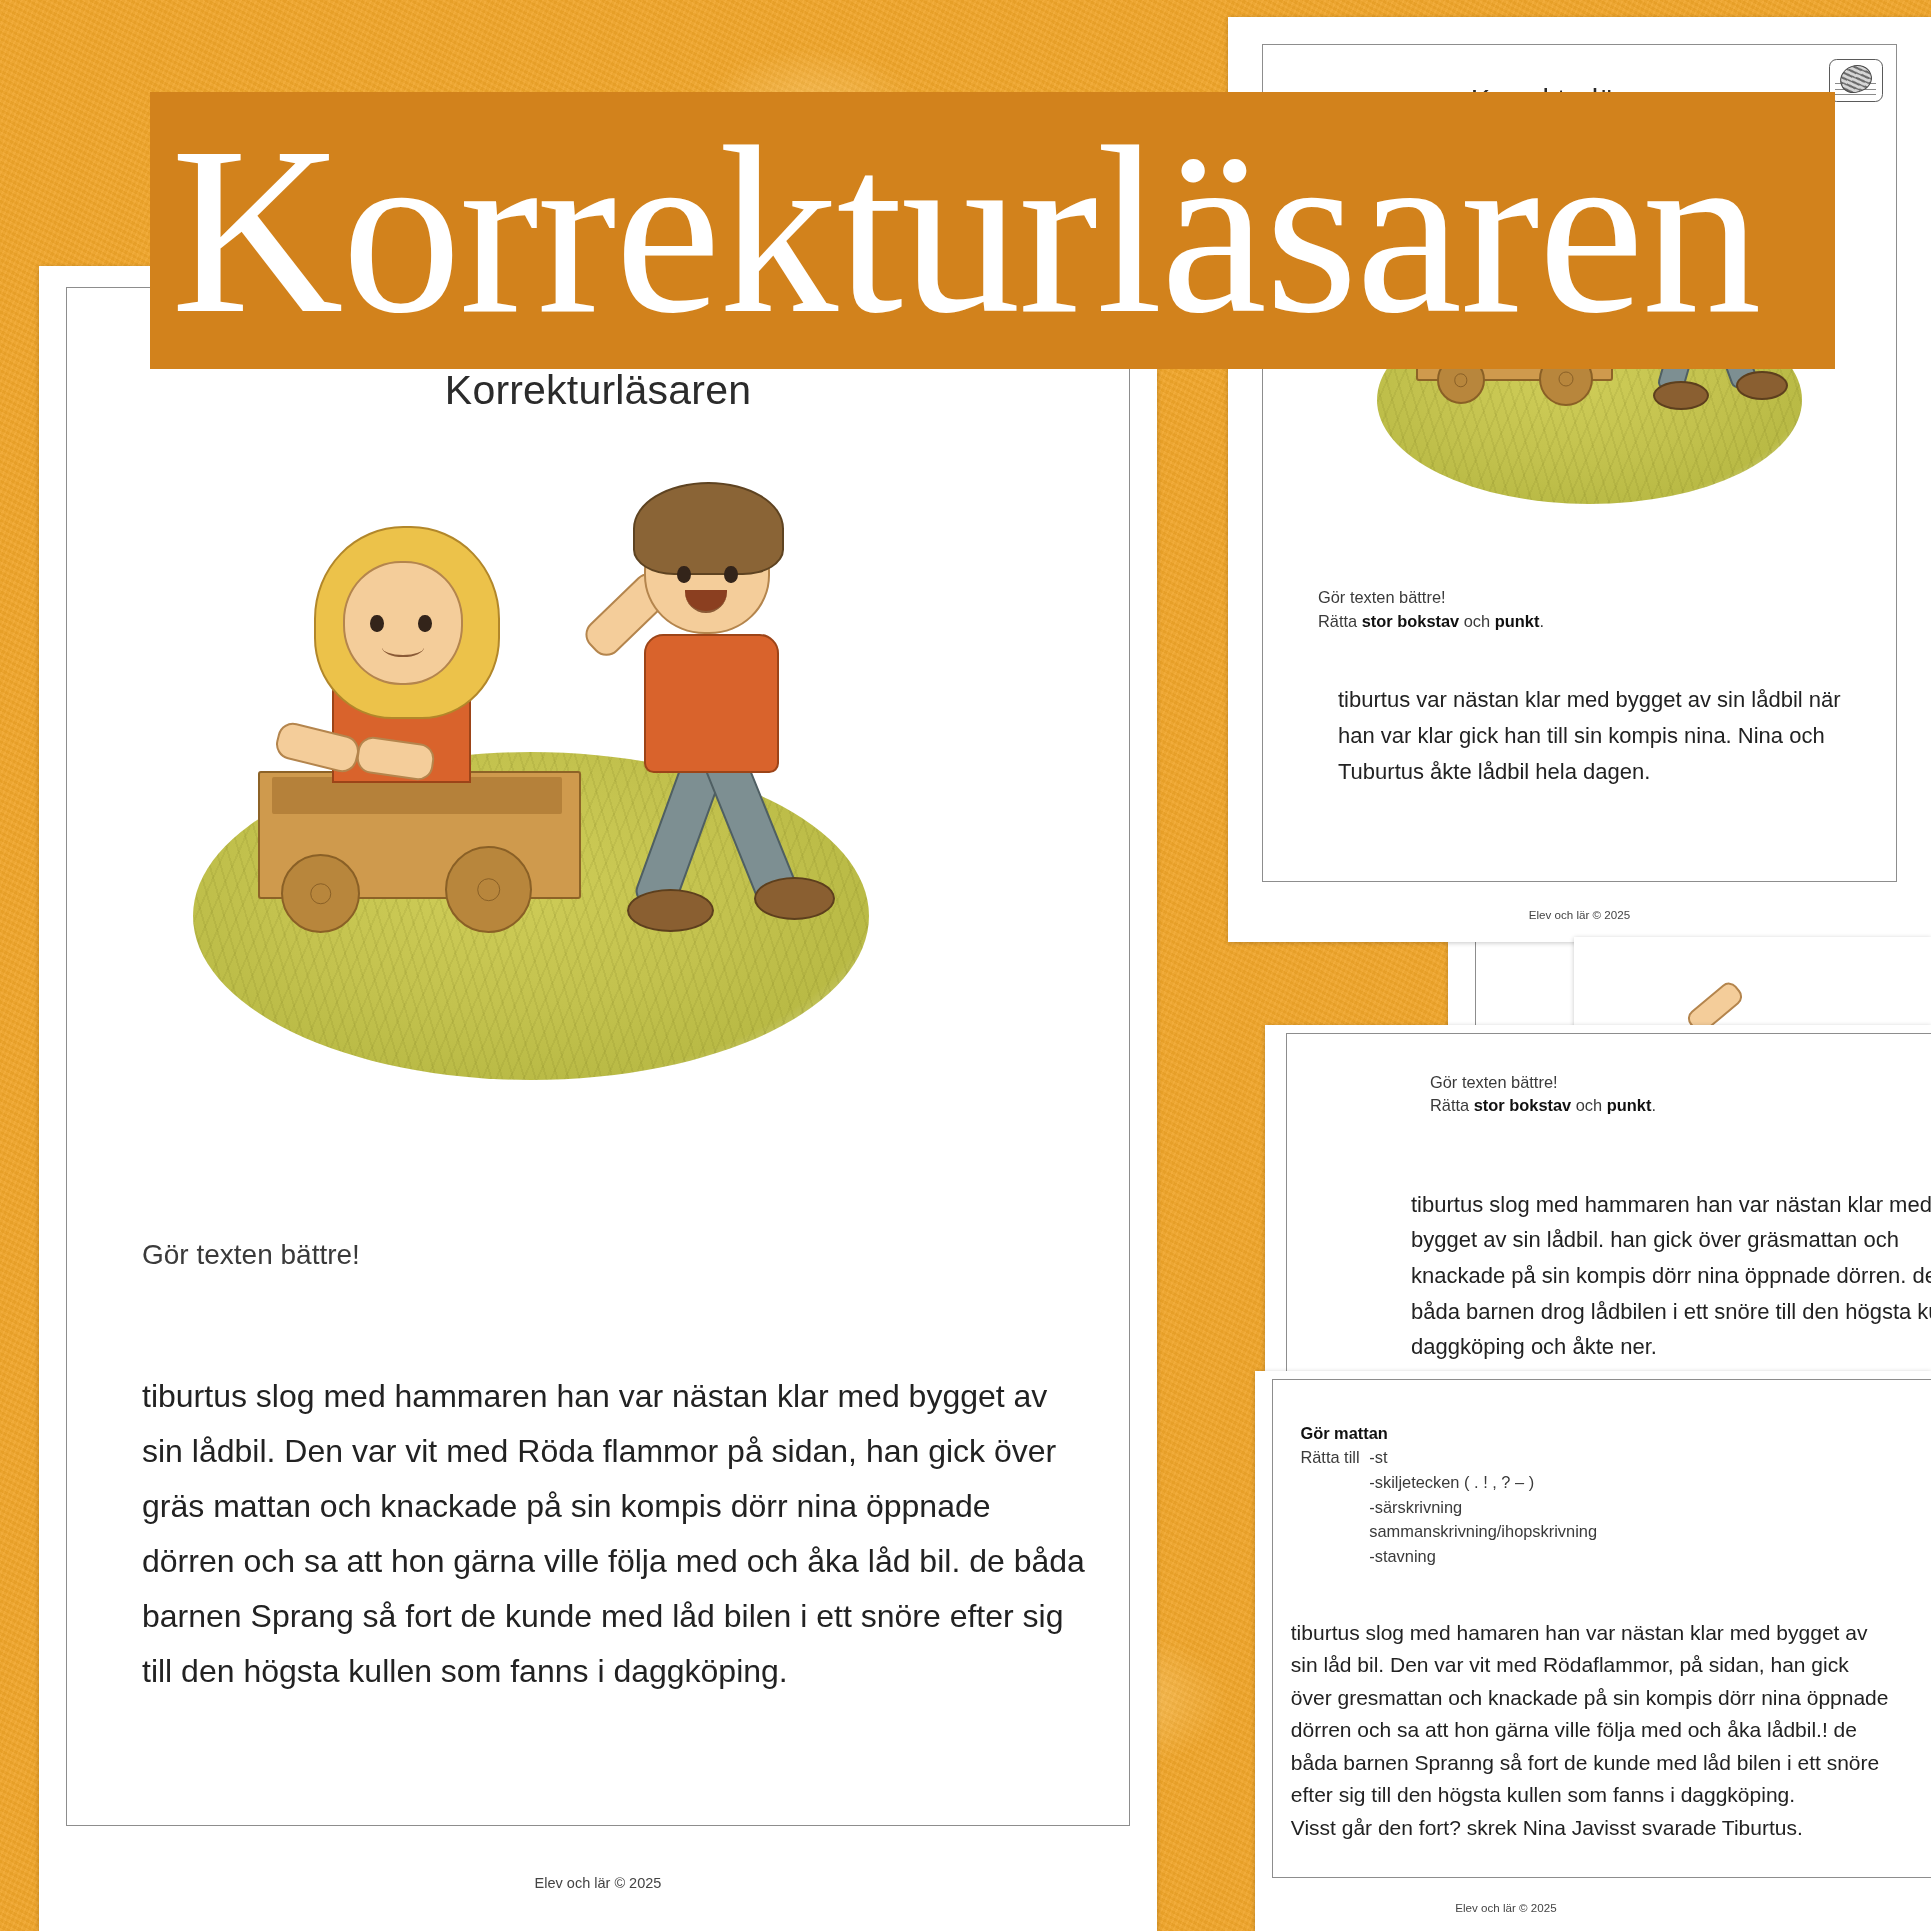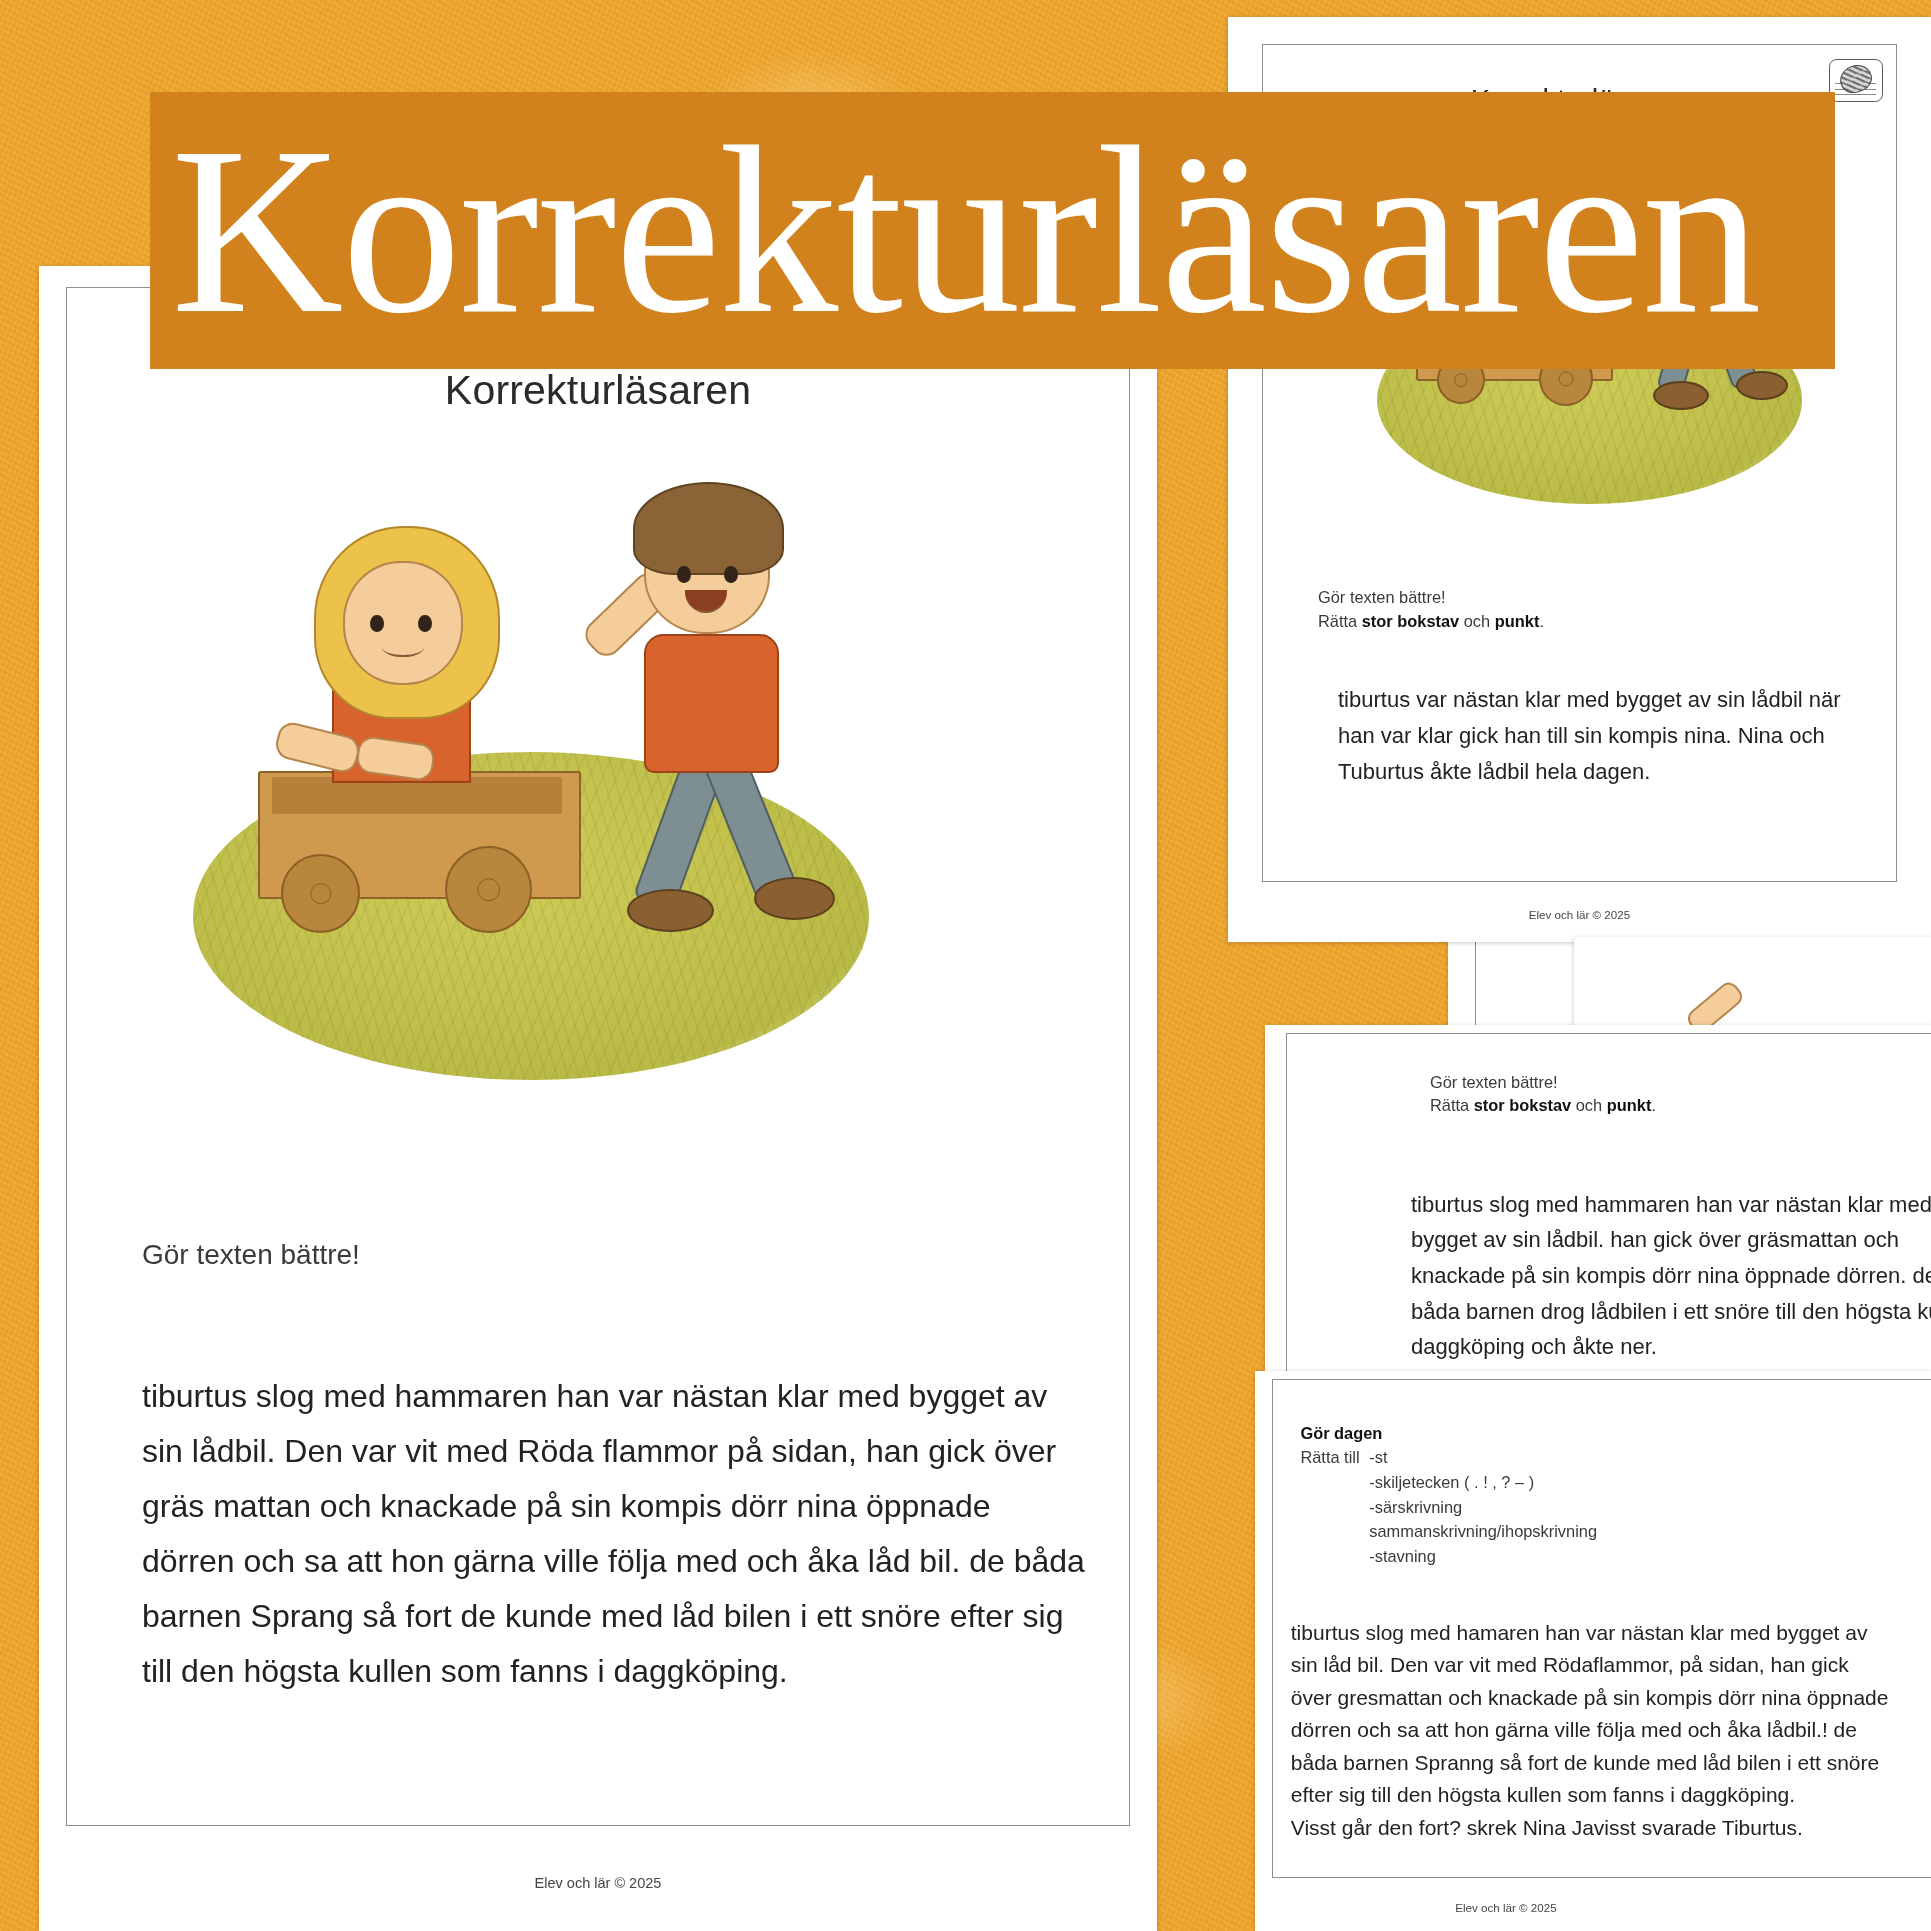--- a/index.html
+++ b/index.html
@@ -190,21 +190,21 @@
     <div class="wheel" style="left:193px;top:193px;width:54px;height:54px;"></div>
     <div class="wheel" style="left:276px;top:187px;width:46px;height:46px;"></div>
   </div>
 </div>
 
 <div class="sheet" style="left:1255px;top:1371px;width:676px;height:560px;z-index:40;">
   <div class="page-frame" style="left:17.4px;top:7.7px;right:-39px;bottom:53px;">
 
     <div style="position:absolute;left:27px;top:41px;font-size:16.4px;line-height:1.5;">
       <div class="instr">
-        <span class="b">Gör dagen </span>
+        <span class="b">Gör mattan </span>
       </div>
       <div style="display:flex;gap:9.7px;">
         <div class="instr">Rätta till</div>
         <div>
           <div class="instr">-st</div>
           <div class="instr">-skiljetecken ( . ! , ? – )</div>
           <div class="instr">-särskrivning</div>
           <div class="instr"> sammanskrivning/ihopskrivning</div>
           <div class="instr">-stavning</div>
         </div>

